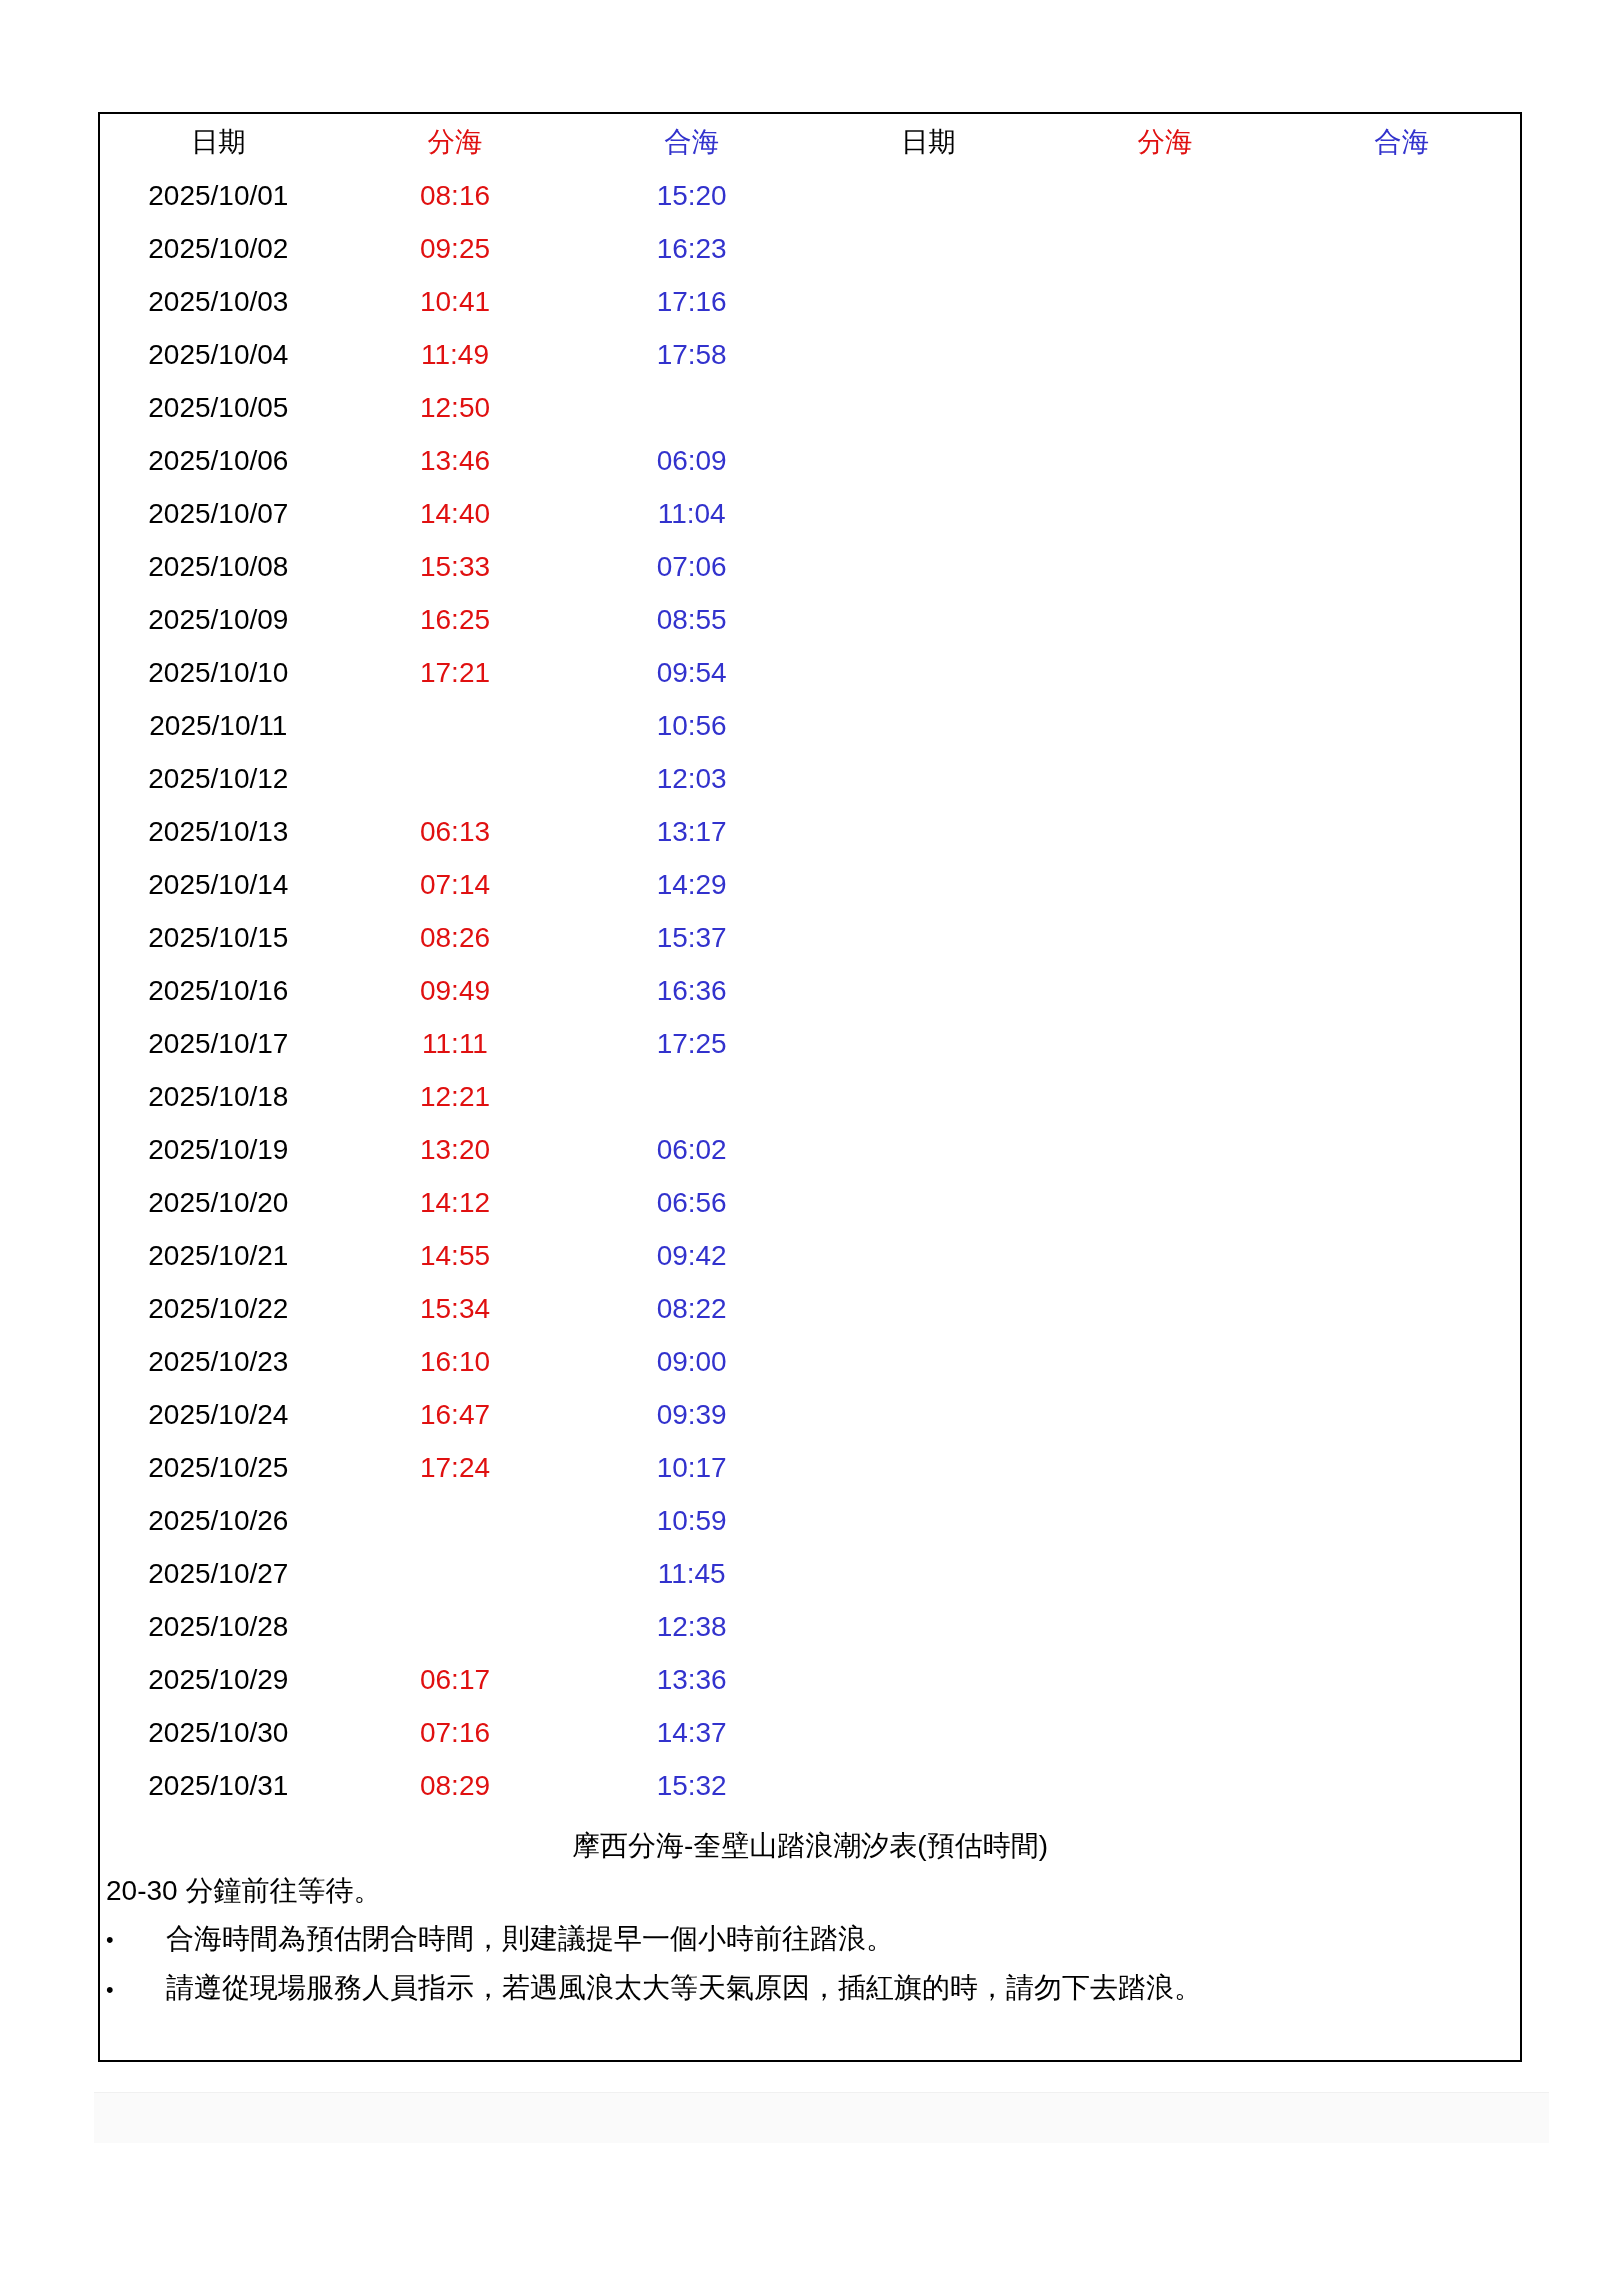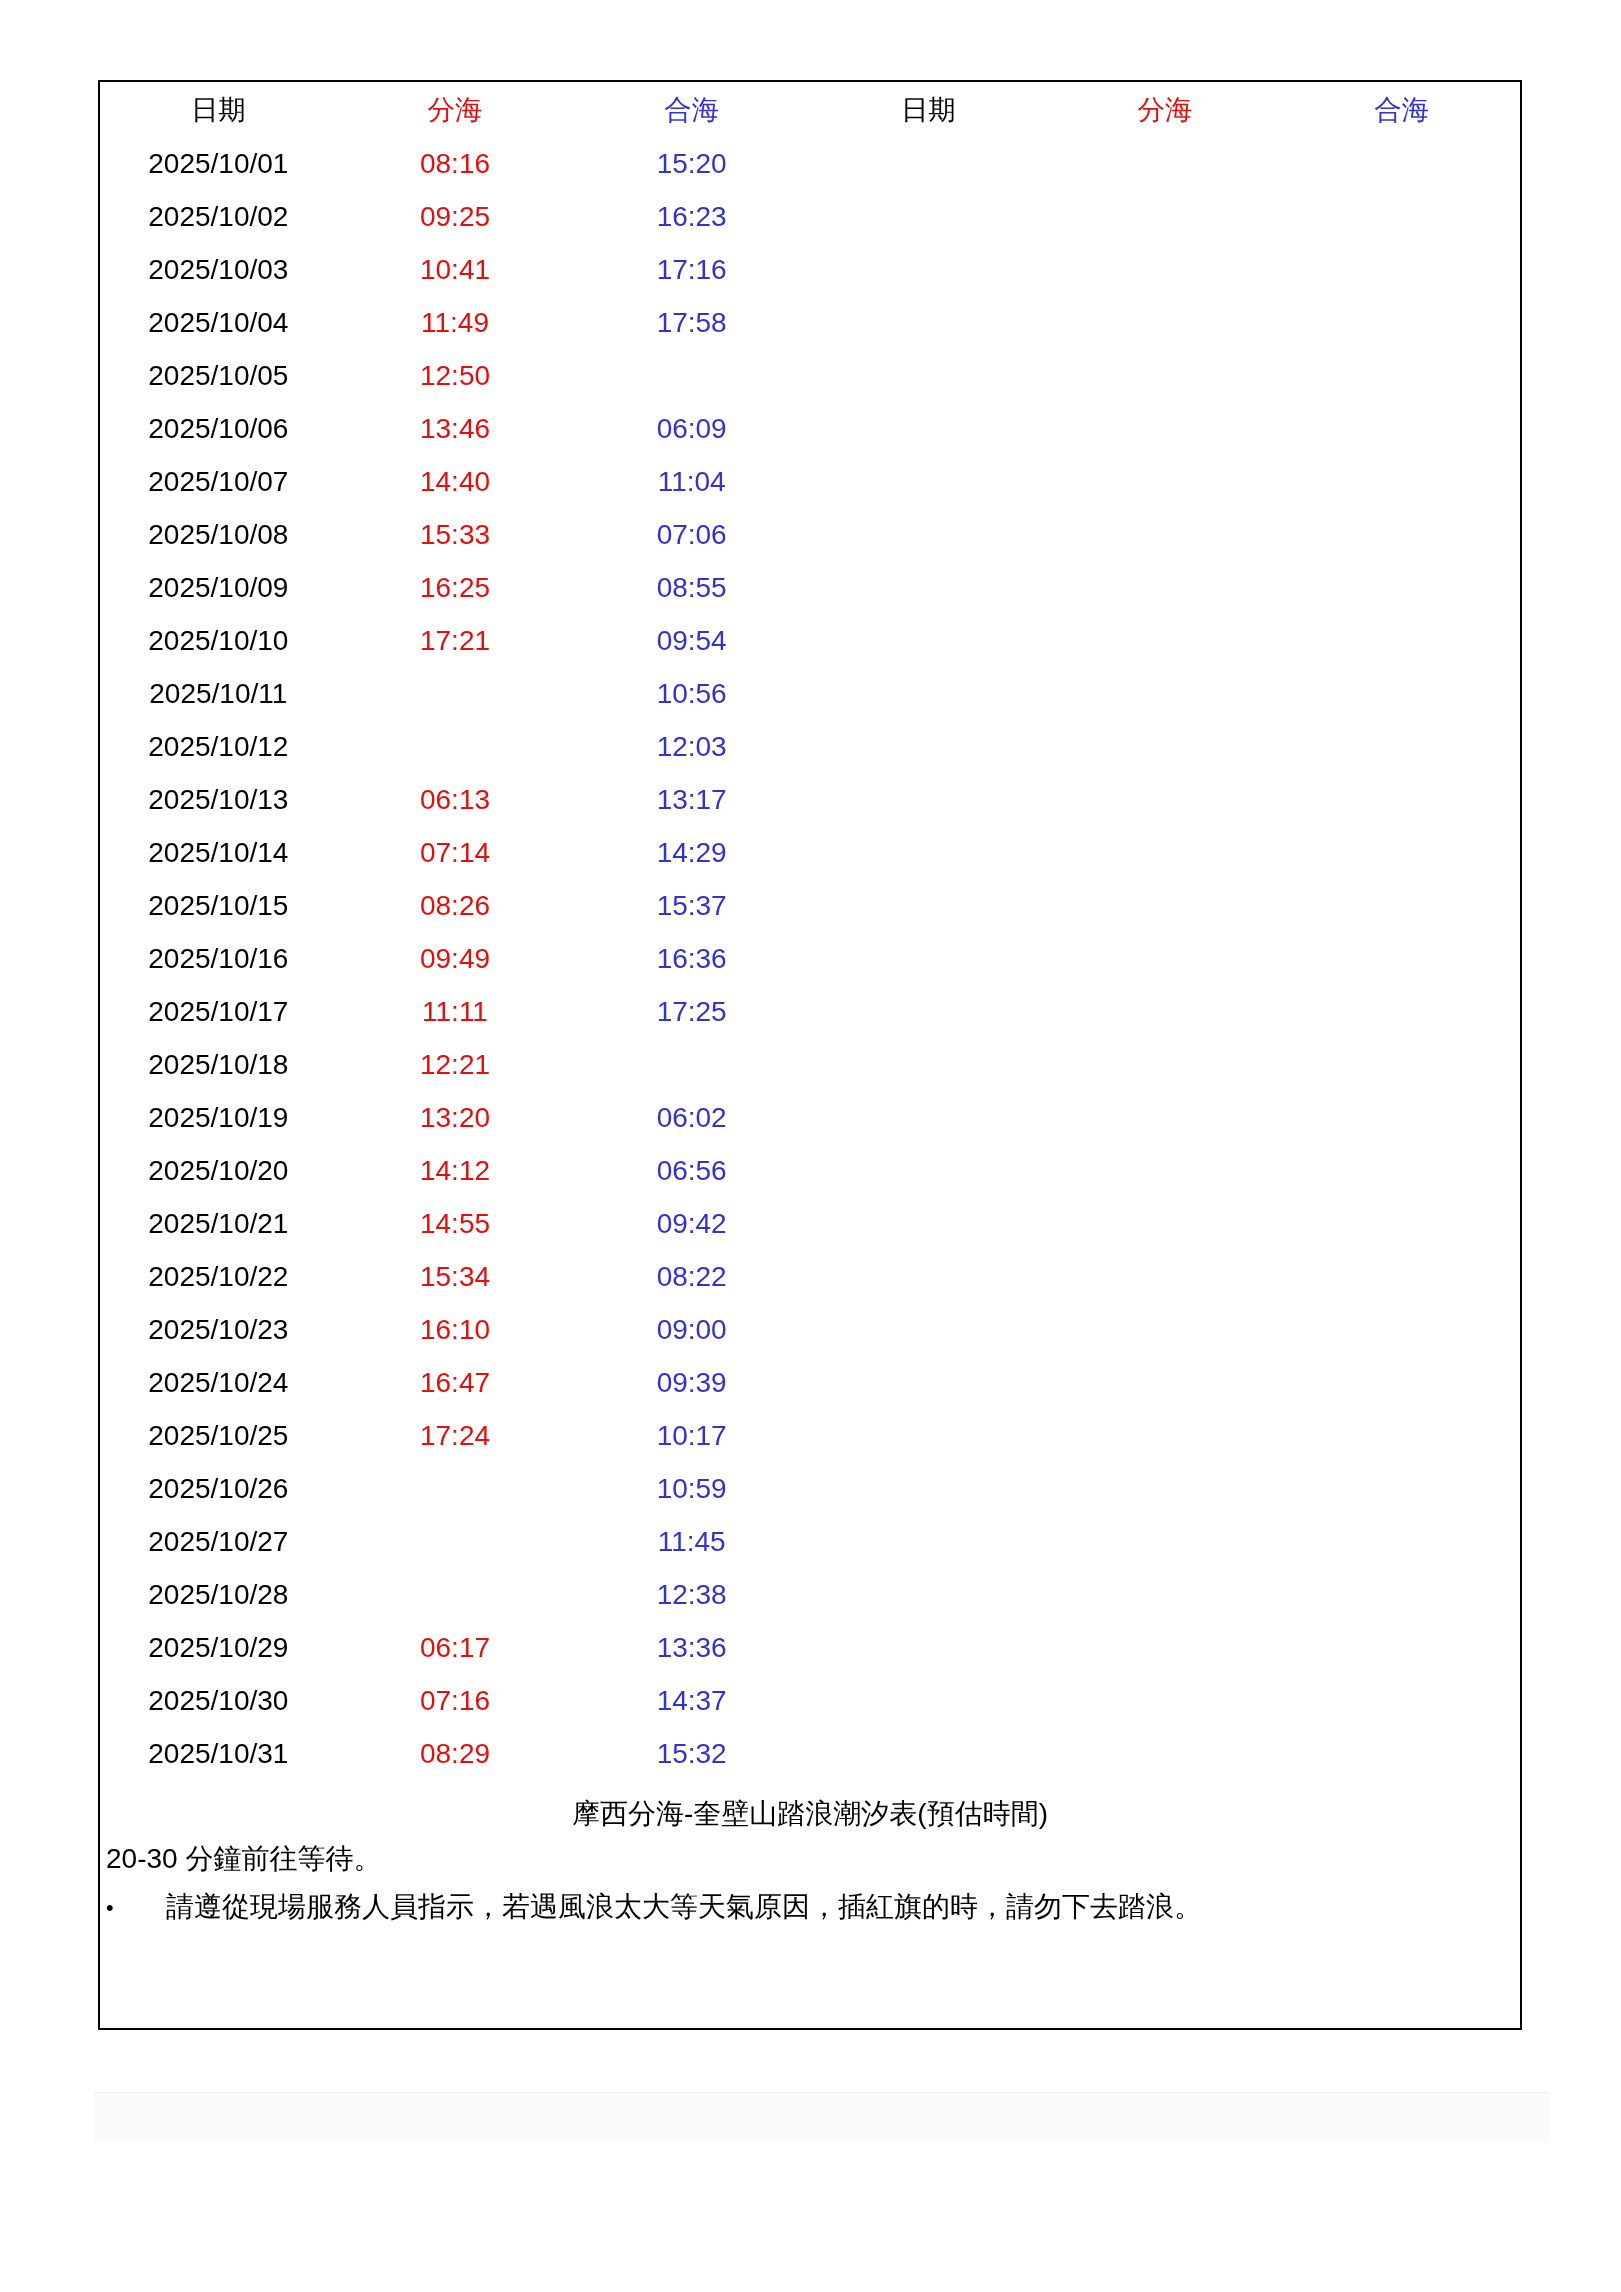--- a/index.html
+++ b/index.html
@@ -13,21 +13,21 @@
   html,body{background:#ffffff;}
   body{
     position:relative;
     width:1621px;height:2293px;
     font-family:"Liberation Sans", sans-serif;
     color:var(--c-text);
     overflow:hidden;
   }
   .tide-box{
     position:absolute;
-    left:98px;top:80px;
+    left:98px;top:112px;
     width:1424px;height:1950px;
     border:2.9px solid var(--c-border);
     overflow:hidden;
     background:#ffffff;
   }
   .grid{
     display:grid;
     grid-template-columns:repeat(6,1fr);
   }
   .cell{
@@ -301,20 +301,23 @@
     <div class="cell c-date"></div>
     <div class="cell c-split"></div>
     <div class="cell c-close"></div>
   </div>
 
   <div class="caption">摩西分海-奎壁山踏浪潮汐表(預估時間)</div>
 
   <div class="notes">
     <div class="note-line cont">20-30 分鐘前往等待。</div>
     <div class="note-line with-bullet">
+      <span class="bullet">•</span><span>合海時間為預估閉合時間，則建議提早一個小時前往踏浪。</span>
+    </div>
+    <div class="note-line with-bullet">
       <span class="bullet">•</span><span>請遵從現場服務人員指示，若遇風浪太大等天氣原因，插紅旗的時，請勿下去踏浪。</span>
     </div>
   </div>
 
 </div>
 
 <div class="footer-bar"></div>
 
 
 </body></html>

